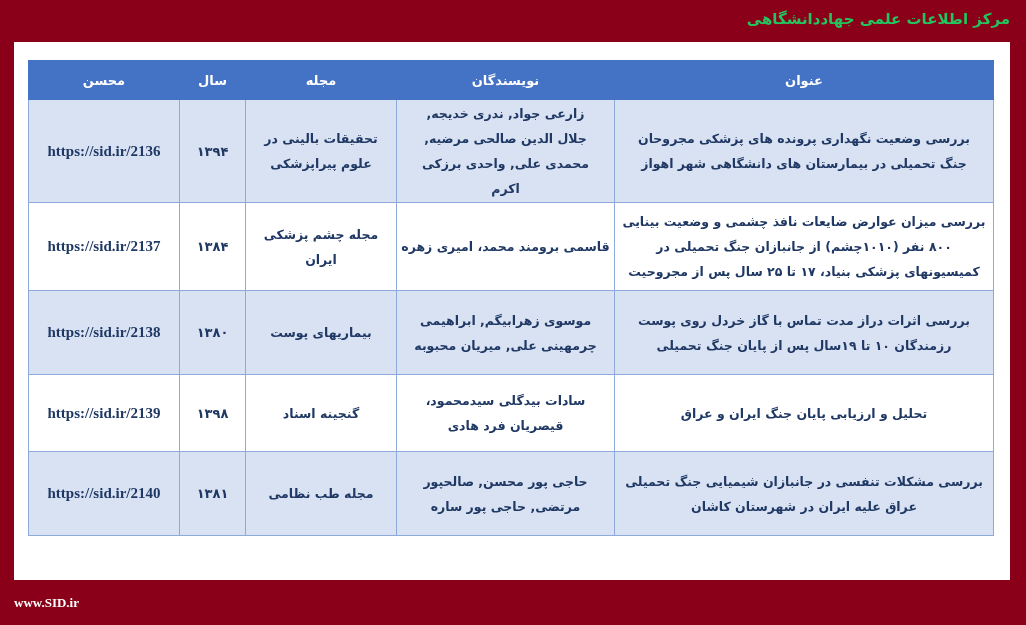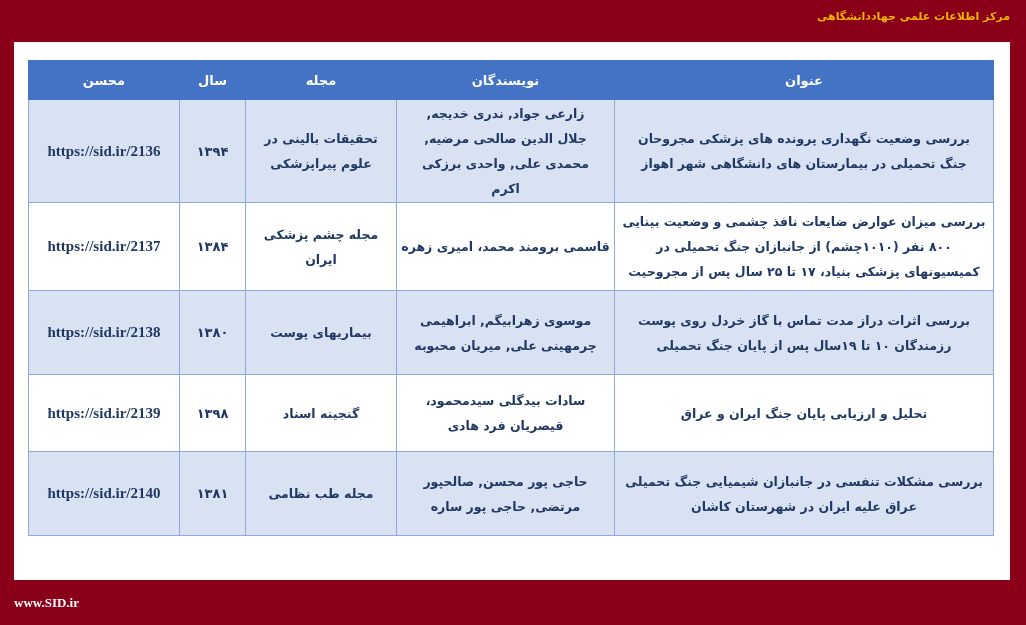--- a/index.html
+++ b/index.html
@@ -11,23 +11,23 @@
       height: 625px;
       background: #8a0019;
       position: relative;
       overflow: hidden;
       font-family: "DejaVu Sans", sans-serif;
     }
     .site-title {
       position: absolute;
       top: 10px;
       right: 16px;
-      color: #eab308;
+      color: #22c55e;
       font-weight: bold;
-      font-size: 11px;
+      font-size: 15px;
       direction: rtl;
       white-space: nowrap;
       margin-left: 25px;
     }
     .panel {
       position: absolute;
       left: 14px;
       top: 42px;
       width: 996px;
       height: 538px;

